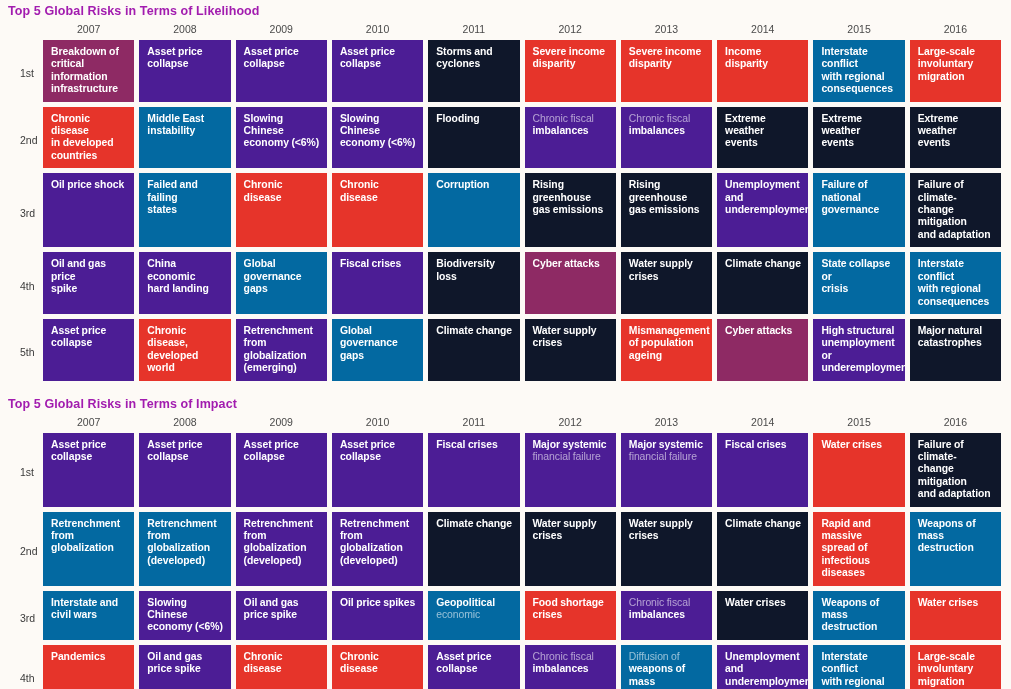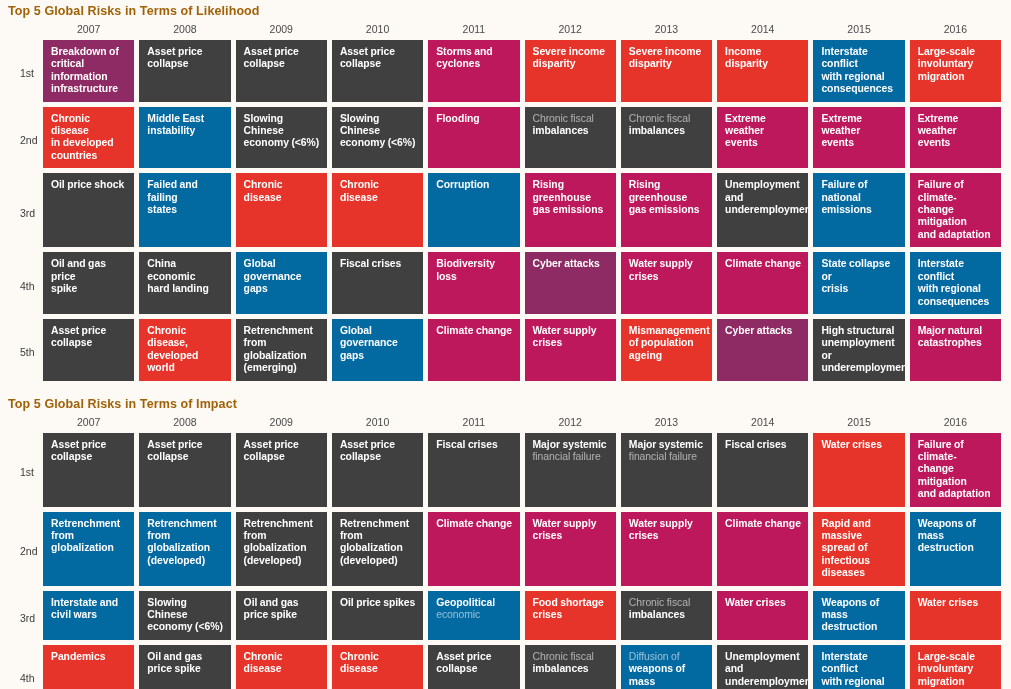--- a/index.html
+++ b/index.html
@@ -26,21 +26,21 @@
   }
 
   
   .section { position: relative; }
   #likelihood-section { padding-top: 4px; }
   #impact-section { padding-top: 11px; }
 
   .section-title {
     font-size: 12.5px;
     font-weight: 700;
-    color: #a16207;
+    color: #a21caf;
     letter-spacing: 0.1px;
     padding-left: 8px;
     padding-bottom: 4px;
     line-height: 15px;
   }
 
   
   .grid {
     display: grid;
     grid-template-columns: 38px repeat(10, 1fr);
@@ -82,22 +82,22 @@
     overflow: hidden;
     letter-spacing: -0.05px;
     word-spacing: -0.3px;
   }
   .cell .muted {
     font-weight: 400;
     color: rgba(255,255,255,0.58);
   }
 
   
-  .c-economic      { background: #404040; }
-  .c-environmental { background: #be185d; padding-left: 8px; }
+  .c-economic      { background: #4c1d95; }
+  .c-environmental { background: #0f172a; padding-left: 8px; }
   .c-geopolitical  { background: #0369a1; }
   .c-societal      { background: #e6342a; }
   .c-technological { background: #8e2a64; }
 </style>
 </head>
 <body>
 
 <div class="page">
 
   <div class="section" id="likelihood-section">
@@ -138,21 +138,21 @@
         <div class="cell r1 c-environmental"><span>Extreme weather</span><br><span>events</span></div>
         <div class="row-label r2">3rd</div>
         <div class="cell r2 c-economic"><span>Oil price shock</span></div>
         <div class="cell r2 c-geopolitical"><span>Failed and failing</span><br><span>states</span></div>
         <div class="cell r2 c-societal"><span>Chronic disease</span></div>
         <div class="cell r2 c-societal"><span>Chronic disease</span></div>
         <div class="cell r2 c-geopolitical"><span>Corruption</span></div>
         <div class="cell r2 c-environmental"><span>Rising greenhouse</span><br><span>gas emissions</span></div>
         <div class="cell r2 c-environmental"><span>Rising greenhouse</span><br><span>gas emissions</span></div>
         <div class="cell r2 c-economic"><span>Unemployment</span><br><span>and</span><br><span>underemployment</span></div>
-        <div class="cell r2 c-geopolitical"><span>Failure of national</span><br><span>emissions</span></div>
+        <div class="cell r2 c-geopolitical"><span>Failure of national</span><br><span>governance</span></div>
         <div class="cell r2 c-environmental"><span>Failure of climate-</span><br><span>change mitigation</span><br><span>and adaptation</span></div>
         <div class="row-label r3">4th</div>
         <div class="cell r3 c-economic"><span>Oil and gas price</span><br><span>spike</span></div>
         <div class="cell r3 c-economic"><span>China economic</span><br><span>hard landing</span></div>
         <div class="cell r3 c-geopolitical"><span>Global governance</span><br><span>gaps</span></div>
         <div class="cell r3 c-economic"><span>Fiscal crises</span></div>
         <div class="cell r3 c-environmental"><span>Biodiversity loss</span></div>
         <div class="cell r3 c-technological"><span>Cyber attacks</span></div>
         <div class="cell r3 c-environmental"><span>Water supply crises</span></div>
         <div class="cell r3 c-environmental"><span>Climate change</span></div>

